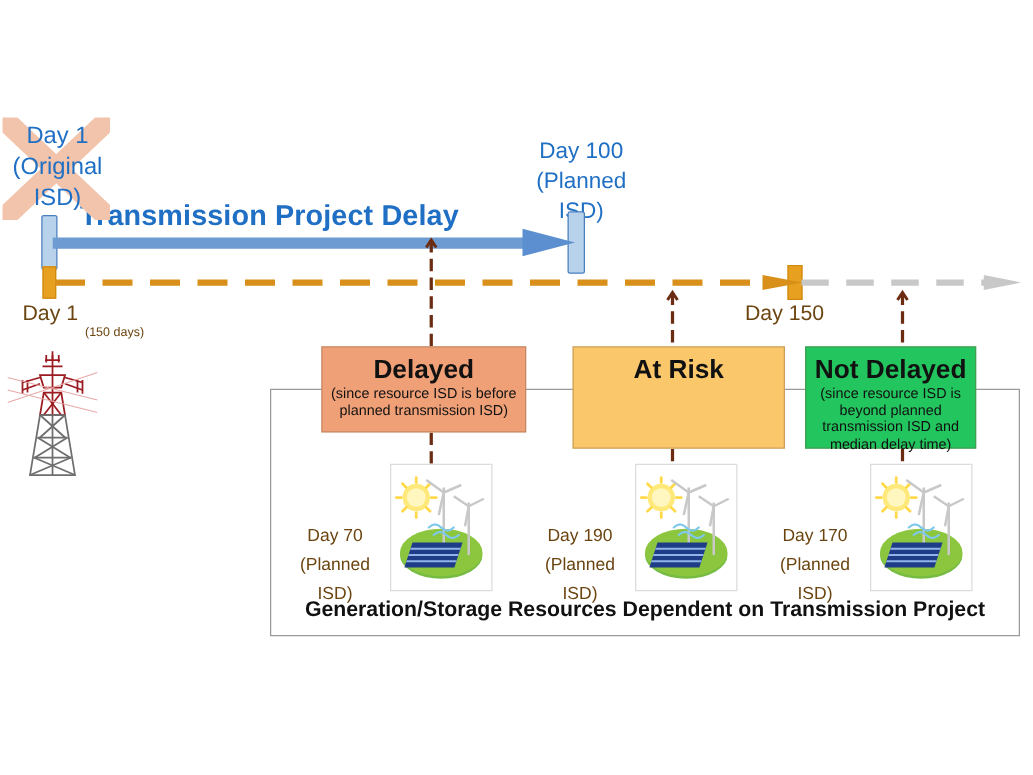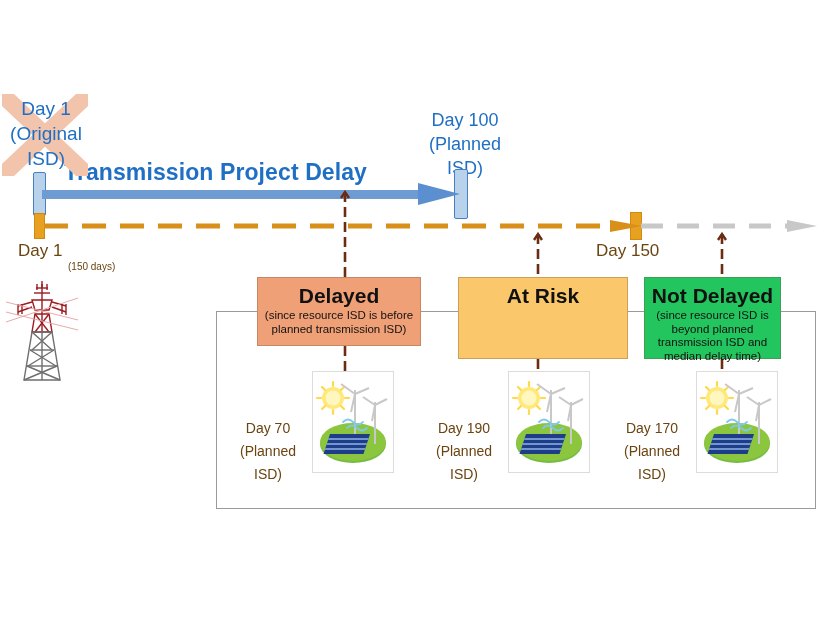--- a/index.html
+++ b/index.html
@@ -328,14 +328,15 @@
           <g stroke="#8FB4E8" stroke-width="1.6">
             <line x1="0" y1="5" x2="40" y2="5"></line>
             <line x1="0" y1="10" x2="40" y2="10"></line>
             <line x1="0" y1="15" x2="40" y2="15"></line>
           </g>
         </g>
       </svg>
     </div>
   </div>
 
+  <div class="abs" id="resource-caption">Generation/Storage Resources Dependent on Transmission Project</div>
 
 </div>
 
 </body></html>

